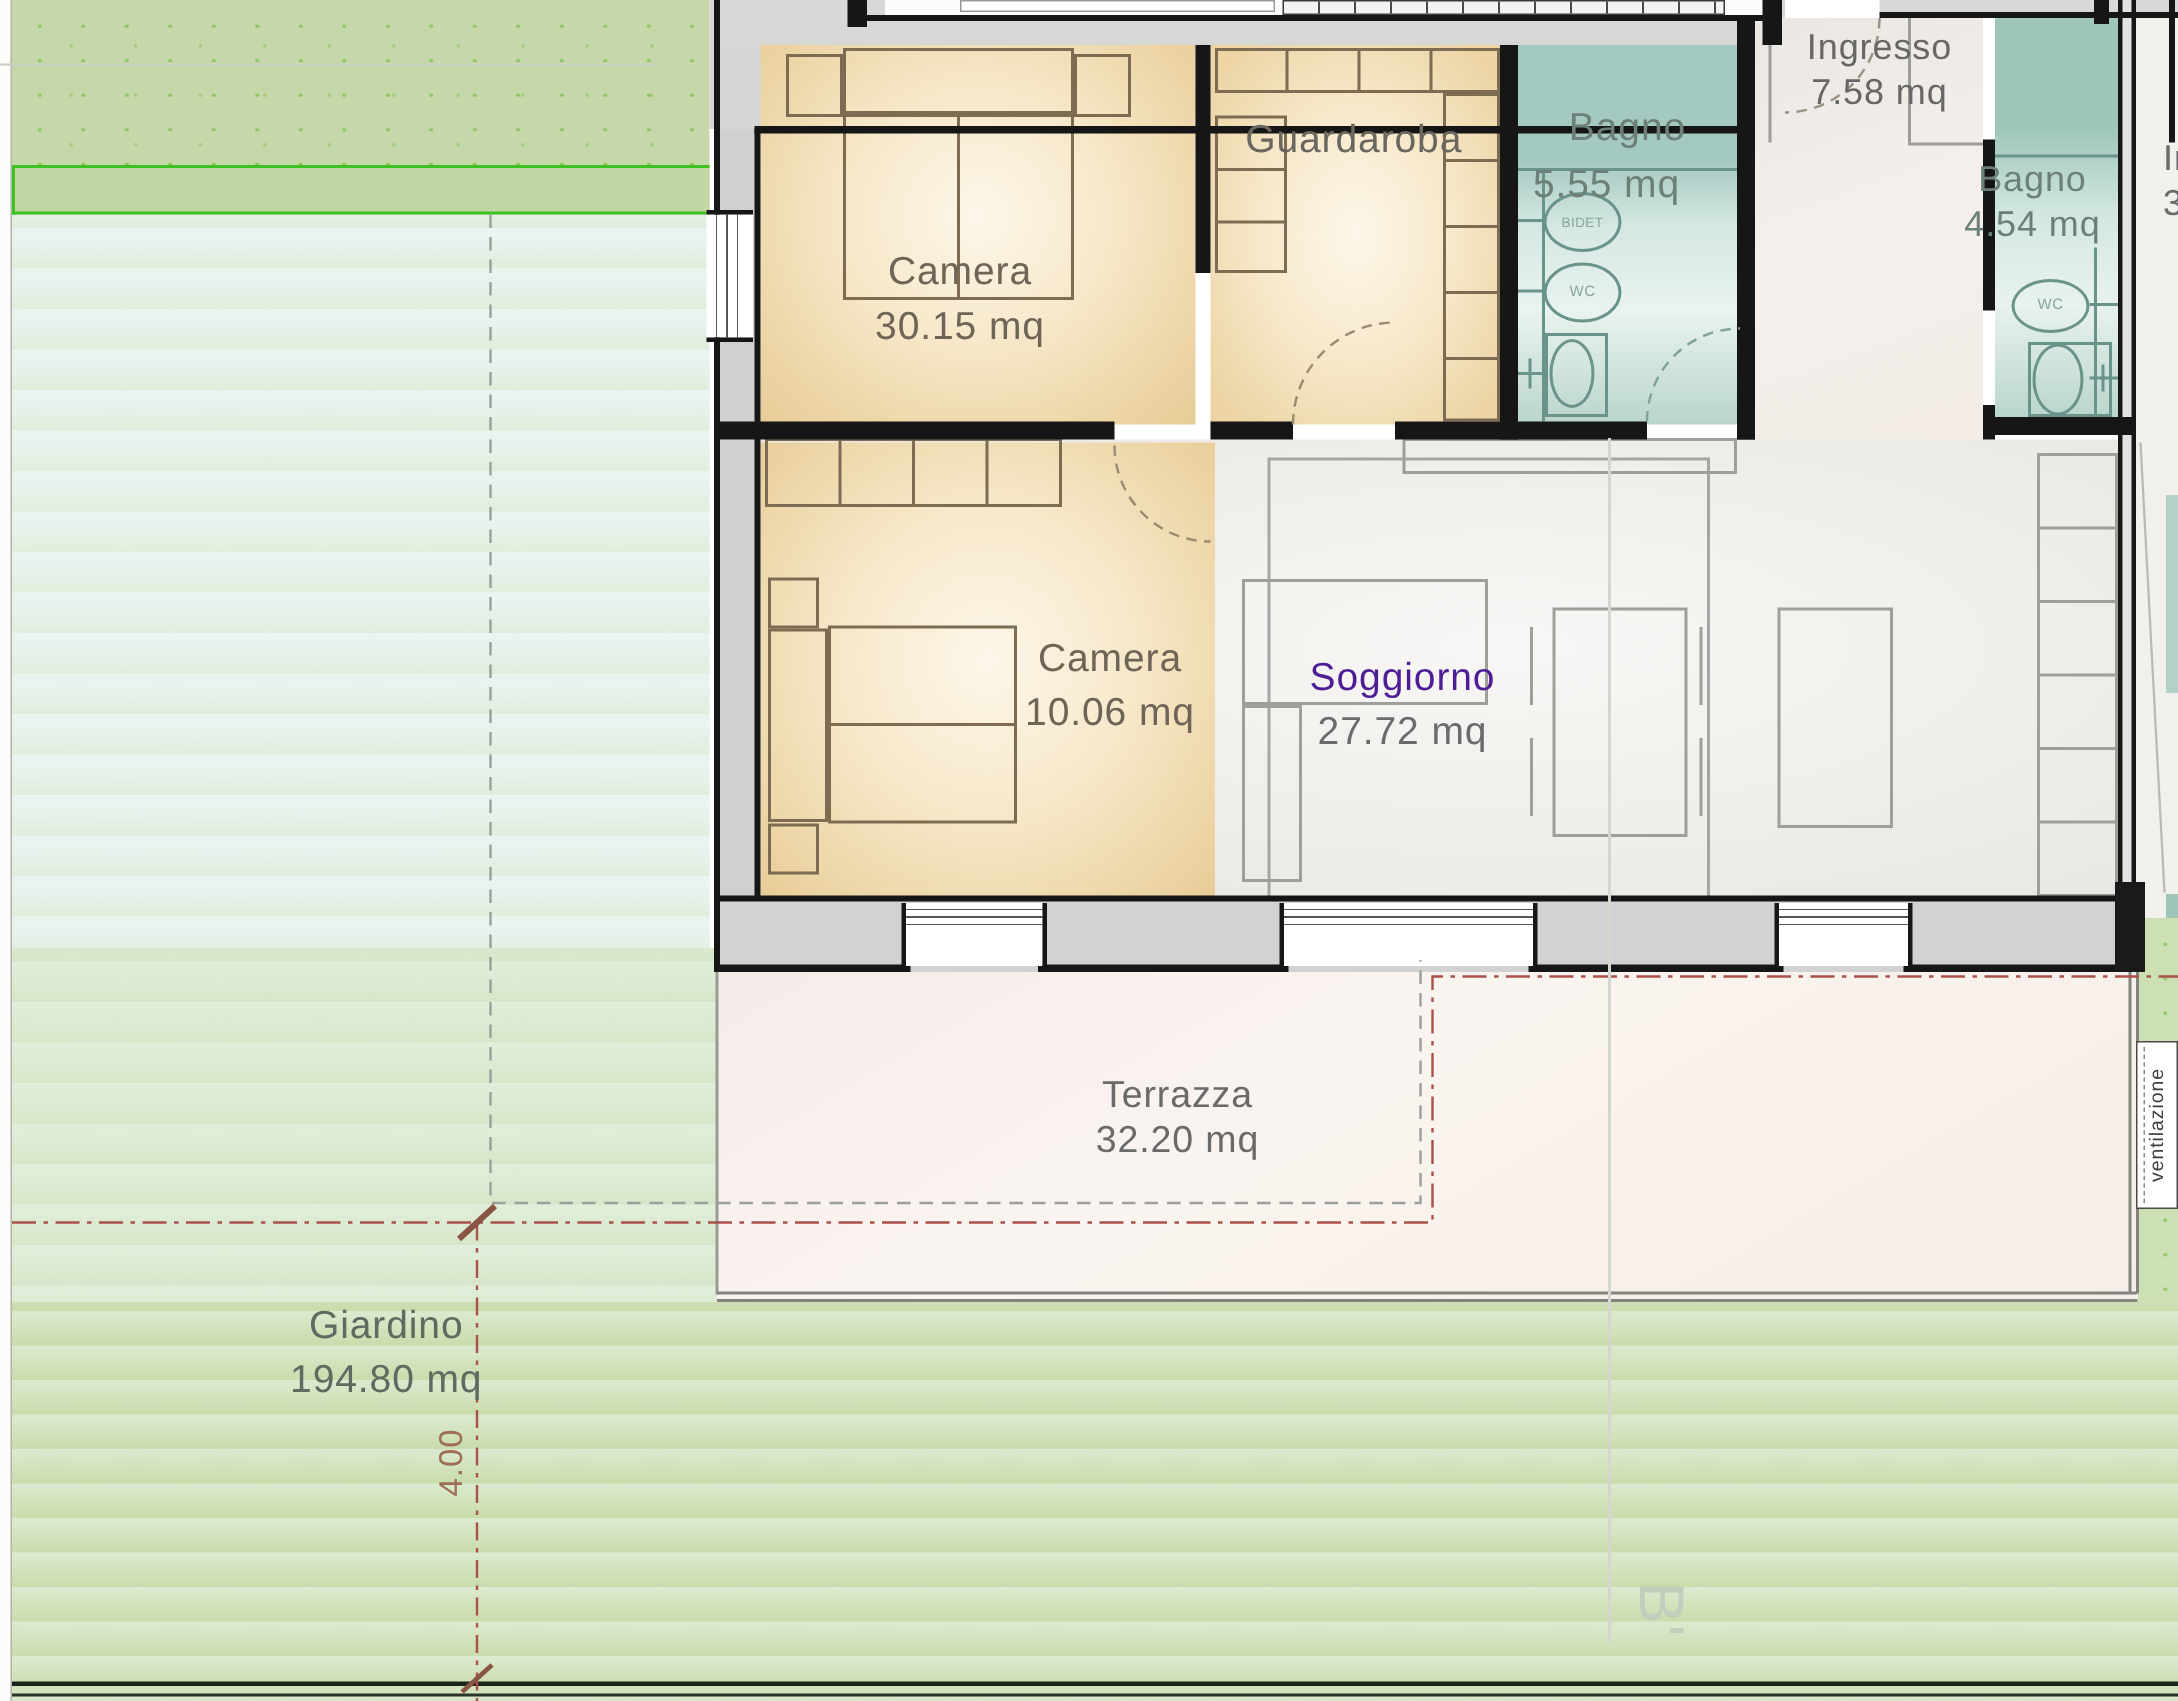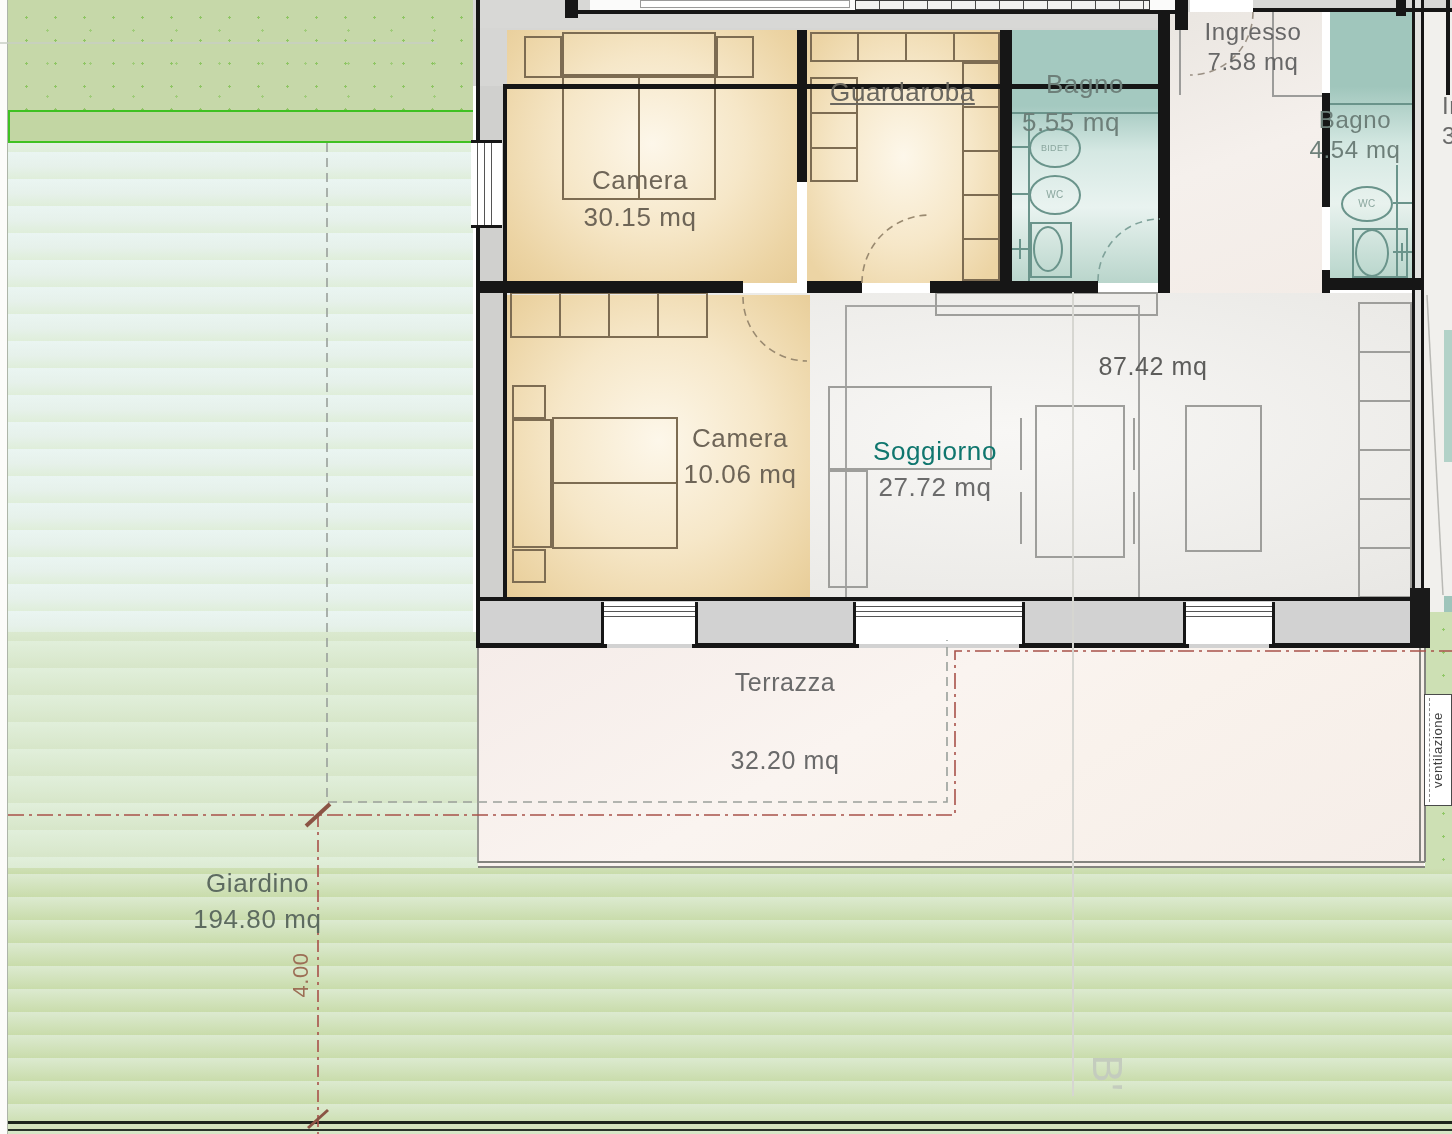--- a/index.html
+++ b/index.html
@@ -217,41 +217,40 @@
     <path d="M306,826 L330,804" stroke="#8a5444" stroke-width="4"></path>
     <path d="M308,1128 L328,1110" stroke="#8a5444" stroke-width="3"></path>
     <path d="M1073,292 L1073,1096" stroke="#d6d6d1" stroke-width="2"></path>
     <path d="M0,43 L437,43" stroke="#c9cfc4" stroke-width="1.5"></path>
     <path d="M1427,295 L1443,595" stroke="#b9b9b5" stroke-width="1.5"></path>
   </svg>
 
   <div class="lbl z60" style="left:540px;top:166px;width:200px;font-size:26px;color:#6e6557;">Camera</div>
   <div class="lbl z60" style="left:540px;top:203px;width:200px;font-size:26px;color:#6e6557;">30.15 mq</div>
 
-  <div class="lbl z60" style="left:790px;top:78px;width:225px;font-size:26px;color:#6a675f;text-decoration:underline;">Guardaroba</div>
+  <div class="lbl z60" style="left:790px;top:78px;width:225px;font-size:26px;color:#6a675f;">Guardaroba</div>
 
   <div class="lbl z60" style="left:1012px;top:70px;width:146px;font-size:26px;color:#6d7f79;">Bagno</div>
   <div class="lbl z60" style="left:1012px;top:108px;width:118px;font-size:26px;color:#6d7f79;">5.55 mq</div>
 
   <div class="lbl z60" style="left:1173px;top:18px;width:160px;font-size:24px;color:#676767;">Ingresso</div>
   <div class="lbl z60" style="left:1173px;top:48px;width:160px;font-size:24px;color:#676767;">7.58 mq</div>
 
   <div class="lbl z60" style="left:1295px;top:106px;width:120px;font-size:24px;color:#6d7f79;">Bagno</div>
   <div class="lbl z60" style="left:1295px;top:136px;width:120px;font-size:24px;color:#6d7f79;">4.54 mq</div>
 
-  <div class="lbl z60" style="left:1003px;top:352px;width:300px;font-size:25px;color:#5d5d5b;">87.42 mq</div>
 
   <div class="lbl z60" style="left:640px;top:424px;width:200px;font-size:26px;color:#6e6557;">Camera</div>
   <div class="lbl z60" style="left:640px;top:460px;width:200px;font-size:26px;color:#6e6557;">10.06 mq</div>
 
-  <div class="lbl z60" style="left:840px;top:437px;width:190px;font-size:26px;color:#0f766e;">Soggiorno</div>
+  <div class="lbl z60" style="left:840px;top:437px;width:190px;font-size:26px;color:#4c1d95;">Soggiorno</div>
   <div class="lbl z60" style="left:840px;top:473px;width:190px;font-size:26px;color:#6b6b6b;">27.72 mq</div>
 
 
-  <div class="lbl z60" style="left:690px;top:668px;width:190px;font-size:25px;color:#6a6a6a;">Terrazza</div>
+  <div class="lbl z60" style="left:690px;top:716px;width:190px;font-size:25px;color:#6a6a6a;">Terrazza</div>
   <div class="lbl z60" style="left:690px;top:746px;width:190px;font-size:25px;color:#6a6a6a;">32.20 mq</div>
 
   <div class="lbl z60" style="left:160px;top:869px;width:195px;font-size:26px;color:#5d6b60;">Giardino</div>
   <div class="lbl z60" style="left:160px;top:905px;width:195px;font-size:26px;color:#5d6b60;">194.80 mq</div>
 
   <div class="lbl z60" style="left:269px;top:964px;width:60px;height:22px;font-size:22px;color:#9c6e55;transform:rotate(-90deg);">4.00</div>
 
   <div class="lbl z60" style="left:1076px;top:1048px;width:60px;height:50px;font-size:42px;color:#c4ccbe;transform:rotate(90deg);">B'</div>
 
   <div class="abs z60" style="left:1441px;top:92px;width:11px;height:70px;overflow:hidden;">

